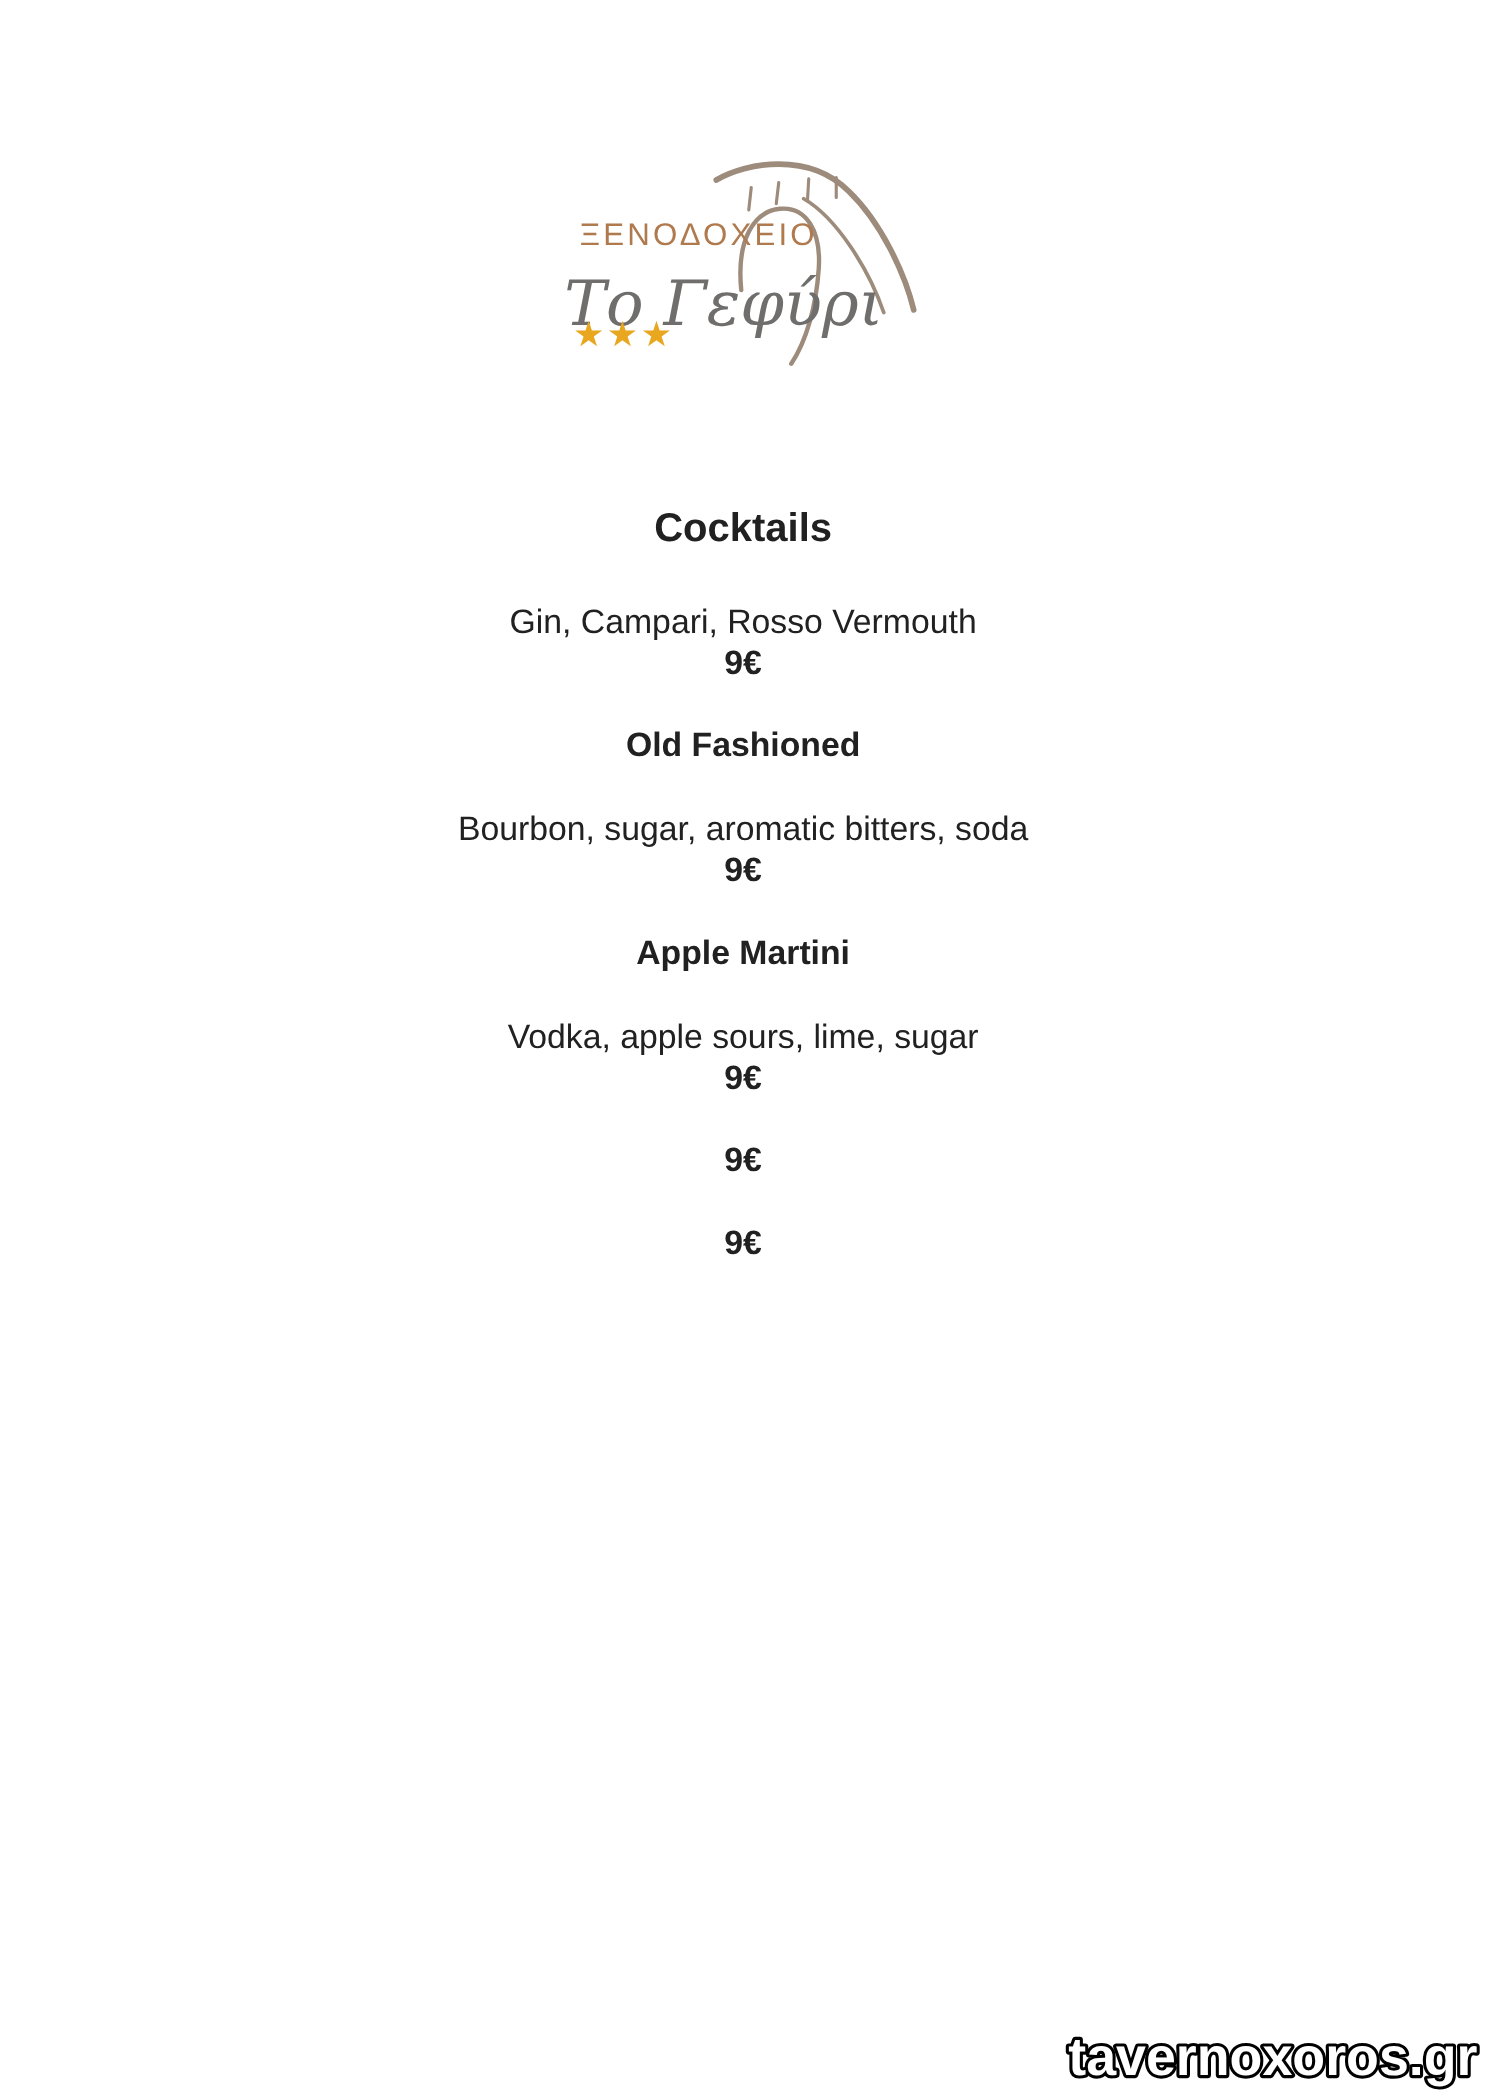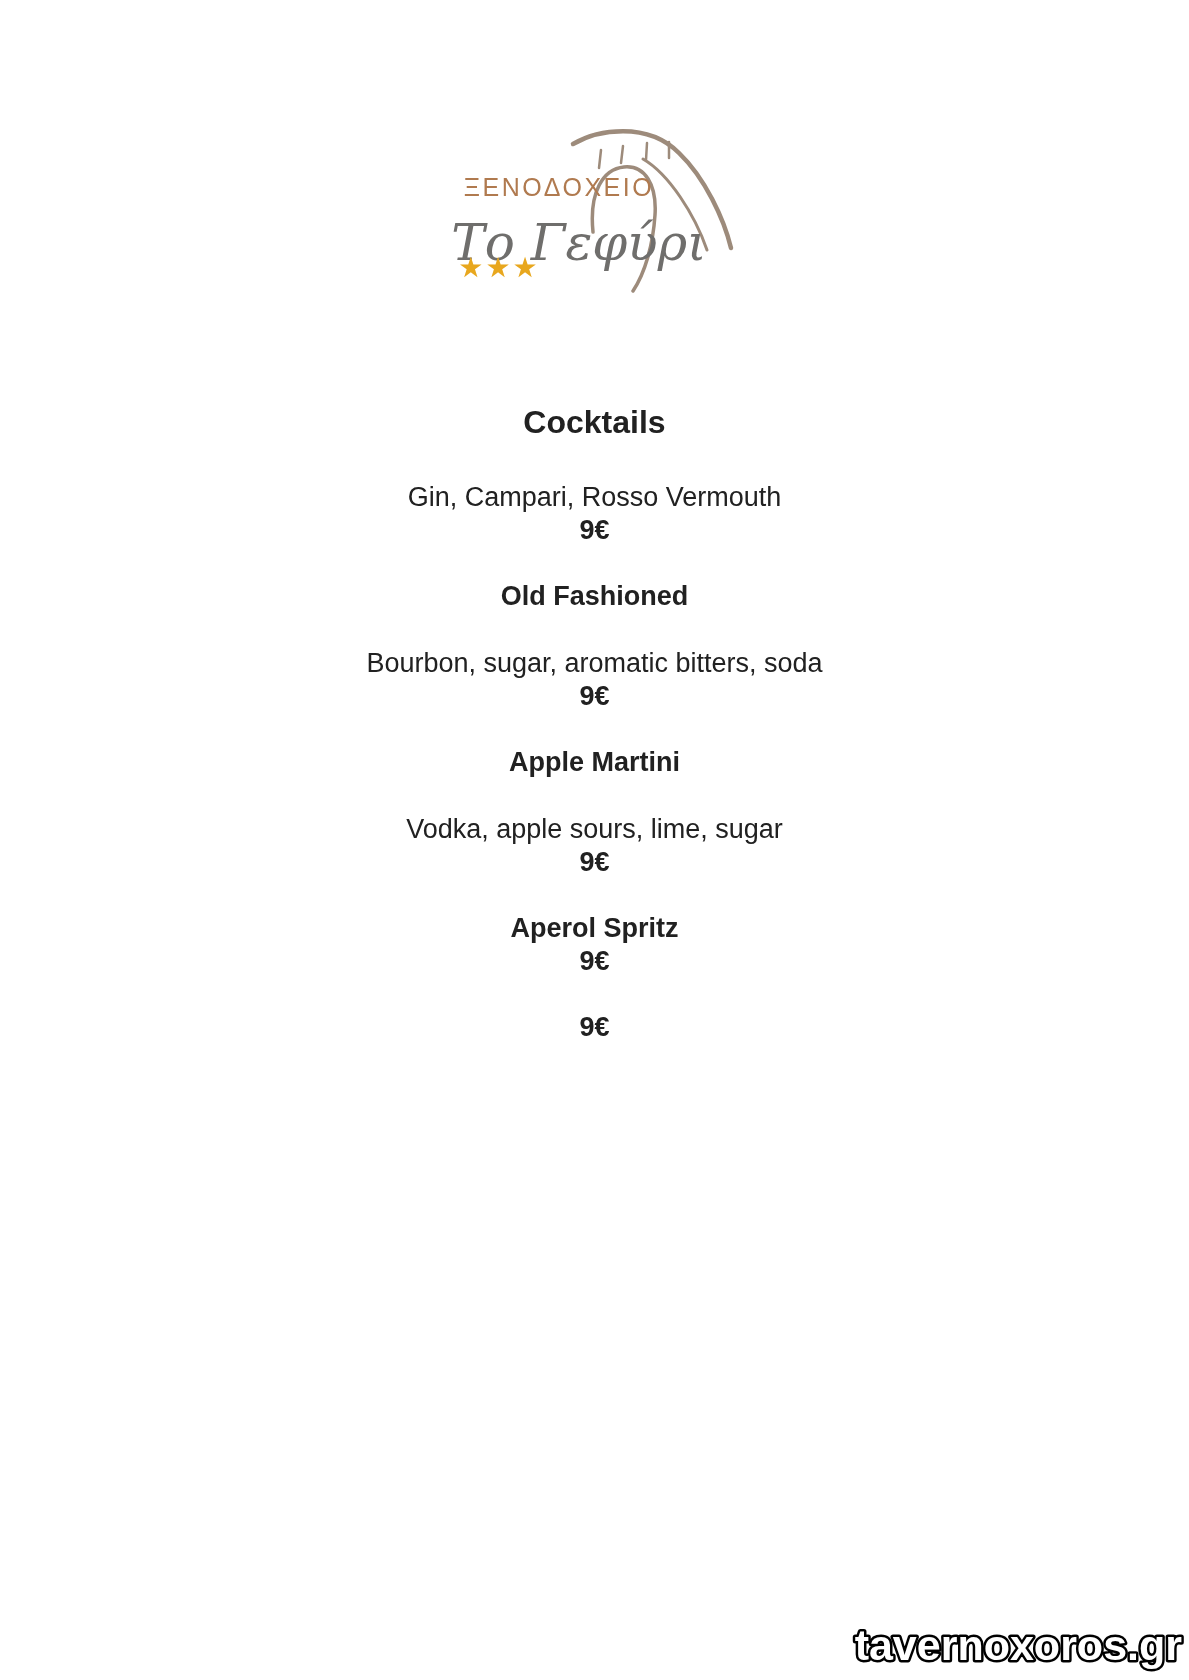--- a/index.html
+++ b/index.html
@@ -91,21 +91,20 @@
       <div class="line bold">9€</div>
     </div>
 
     <div class="item-name">Apple Martini</div>
     <div class="item-detail">
       <div class="line">Vodka, apple sours, lime, sugar</div>
       <div class="line bold">9€</div>
     </div>
 
     <div class="item-combo">
-      <div class="line bold">Aperol Spritz</div>
       <div class="line bold">9€</div>
     </div>
 
     <div class="item-combo">
       <div class="line bold">9€</div>
     </div>
 
   </div>
 
   <svg class="watermark" width="345" height="64" viewBox="0 0 345 64" xmlns="http://www.w3.org/2000/svg">

